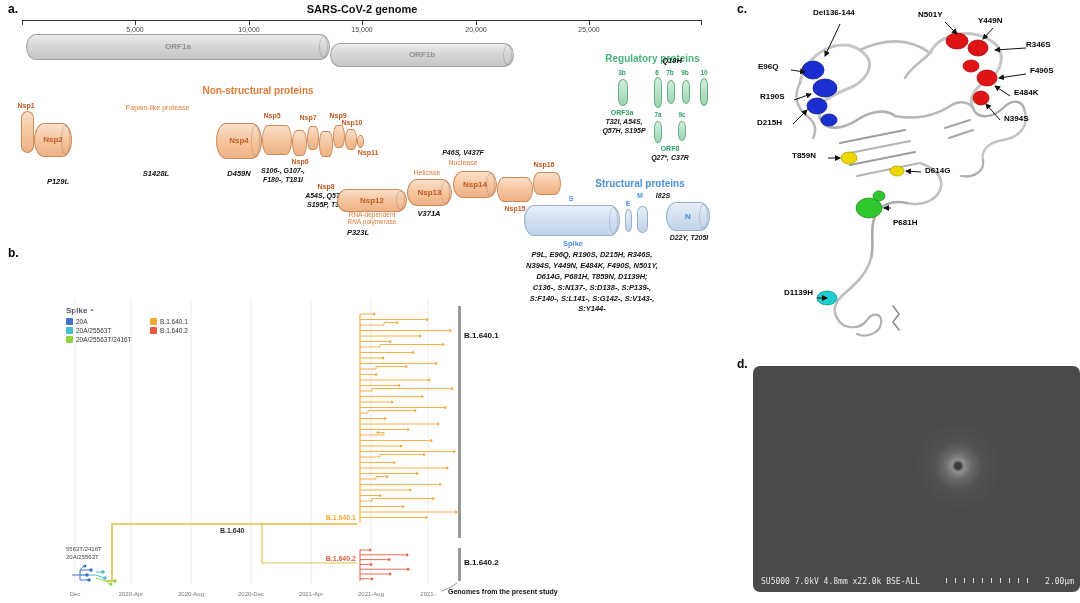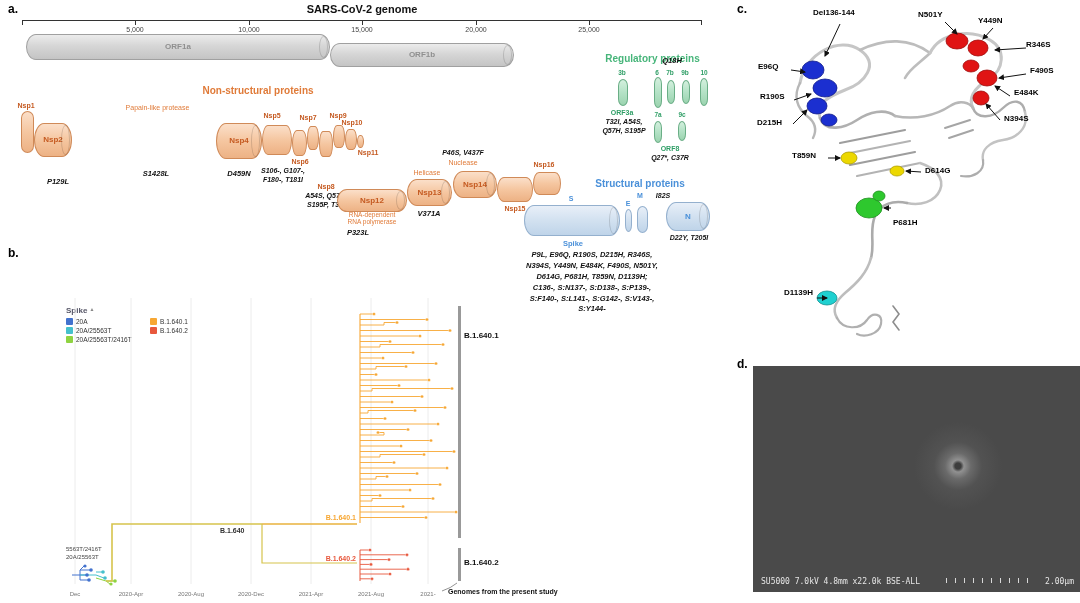--- a/index.html
+++ b/index.html
@@ -24,21 +24,21 @@
   .cyl-b{background:linear-gradient(180deg,#e8eff8,#d2e1f0 50%,#bfd4e9);border:1px solid #94b0ce;color:#4a90d9;}
   .cyl-wide:after{content:"";position:absolute;right:1px;top:4%;height:92%;width:9px;
        border:1px solid rgba(0,0,0,0.14);border-radius:50%;box-sizing:border-box;}
   .tickline{position:absolute;background:#333;}
   .rulnum{position:absolute;font-size:7px;color:#444;text-align:center;width:40px;}
   .legend-item{position:absolute;display:flex;align-items:center;gap:3px;font-size:6.5px;color:#333;}
   .sw{width:7px;height:7px;border-radius:1px;flex:0 0 auto;}
   .axlab{position:absolute;font-size:6px;color:#777;width:44px;text-align:center;}
   .cmut{position:absolute;font-size:8px;font-weight:700;color:#000;white-space:nowrap;}
   #em{position:absolute;left:753px;top:366px;width:327px;height:226px;
-      background:radial-gradient(circle at 205px 100px,#3d3d3d 0px,#3d3d3d 3px,#919191 6px,#6a6a6a 13px,#525252 24px,#4a4a4a 44px) #4a4a4a;}
+      background:radial-gradient(circle at 205px 100px,#3d3d3d 0px,#3d3d3d 3px,#919191 6px,#6a6a6a 13px,#525252 24px,#4a4a4a 44px) #4a4a4a;border-radius:7px;}
   #em .bar{position:absolute;color:#e6e6e6;font-family:"DejaVu Sans Mono",monospace;font-size:8px;}
   #em .ticks{position:absolute;right:46px;bottom:9px;width:88px;height:5px;
       background:repeating-linear-gradient(90deg,#d8d8d8 0 1px,transparent 1px 9px);}
 </style>
 </head>
 <body>
 
 <div id="fig">
 
   <div class="plabel" style="left:8px;top:2px">a.</div>

